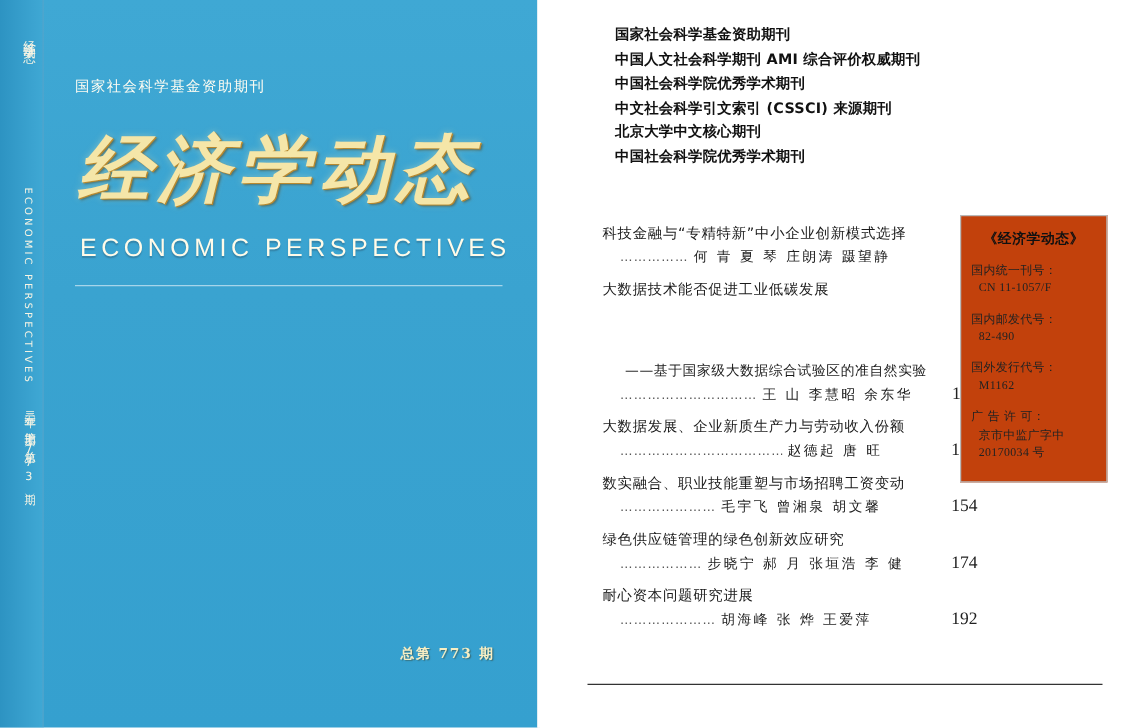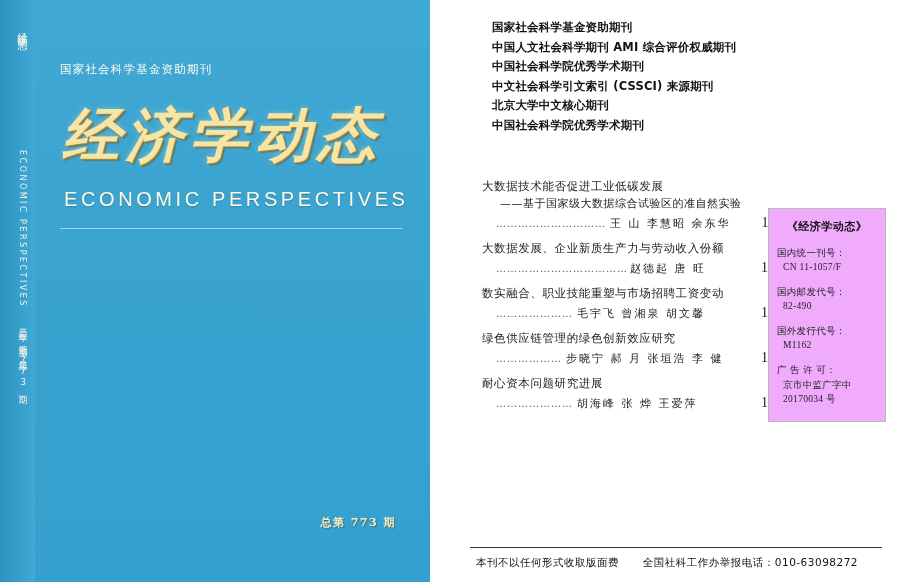--- a/index.html
+++ b/index.html
@@ -183,20 +183,21 @@
     letter-spacing: 0.6px;
     line-height: 17px;
     color: #1a1a1a;
   }
   .toc-sub {
     font-size: 11px;
     letter-spacing: 0.5px;
     line-height: 17px;
     padding-left: 18px;
     color: #1a1a1a;
+    margin-top: 48px;
   }
   .toc-authors {
     display: flex;
     align-items: baseline;
     line-height: 21px;
     font-size: 11px;
     letter-spacing: 0.5px;
     padding-left: 14px;
   }
   .toc-dots {
@@ -222,24 +223,23 @@
     font-size: 14px;
     letter-spacing: 0;
   }
 
   .infobox {
     position: absolute;
     right: 18px;
     top: 172px;
     width: 118px;
     border: 1px solid #b9b9b9;
-    background: #f0abfc;
+    background: #c2410c;
     padding: 6px 0 8px 0;
     box-sizing: border-box;
-    margin-top: 36px;
   }
   .infobox-title {
     text-align: center;
     font-size: 11px;
     font-weight: bold;
     letter-spacing: 0.5px;
     padding: 4px 0 8px 0;
     color: #111;
   }
   .info-item { padding: 4px 8px 6px 8px; }
@@ -317,20 +317,28 @@
       <div>国家社会科学基金资助期刊</div>
       <div>中国人文社会科学期刊 AMI 综合评价权威期刊</div>
       <div>中国社会科学院优秀学术期刊</div>
       <div>中文社会科学引文索引 (CSSCI) 来源期刊</div>
       <div>北京大学中文核心期刊</div>
       <div>中国社会科学院优秀学术期刊</div>
     </div>
 
     <div class="toc">
 
+      <div class="toc-entry">
+        <div class="toc-title">科技金融与“专精特新”中小企业创新模式选择</div>
+        <div class="toc-authors">
+          <span class="toc-dots">……………</span>
+          <span class="toc-names">何 青 夏 琴 庄朗涛 蹑望静</span>
+          <span class="toc-page">96</span>
+        </div>
+      </div>
 
       <div class="toc-entry">
         <div class="toc-title">大数据技术能否促进工业低碳发展</div>
         <div class="toc-sub">——基于国家级大数据综合试验区的准自然实验</div>
         <div class="toc-authors">
           <span class="toc-dots">…………………………</span>
           <span class="toc-names">王 山 李慧昭 余东华</span>
           <span class="toc-page">115</span>
         </div>
       </div>
@@ -389,18 +397,14 @@
         <div class="info-value">M1162</div>
       </div>
       <div class="info-item">
         <div class="info-label">广 告 许 可：</div>
         <div class="info-value cn">京市中监广字中</div>
         <div class="info-value">20170034 号</div>
       </div>
     </div>
 
     <div class="footer-rule"></div>
-    <div class="footer-note">
-      <span>本刊不以任何形式收取版面费</span>
-      <span>全国社科工作办举报电话：010-63098272</span>
-    </div>
   </div>
 </div>
 
 </body></html>

